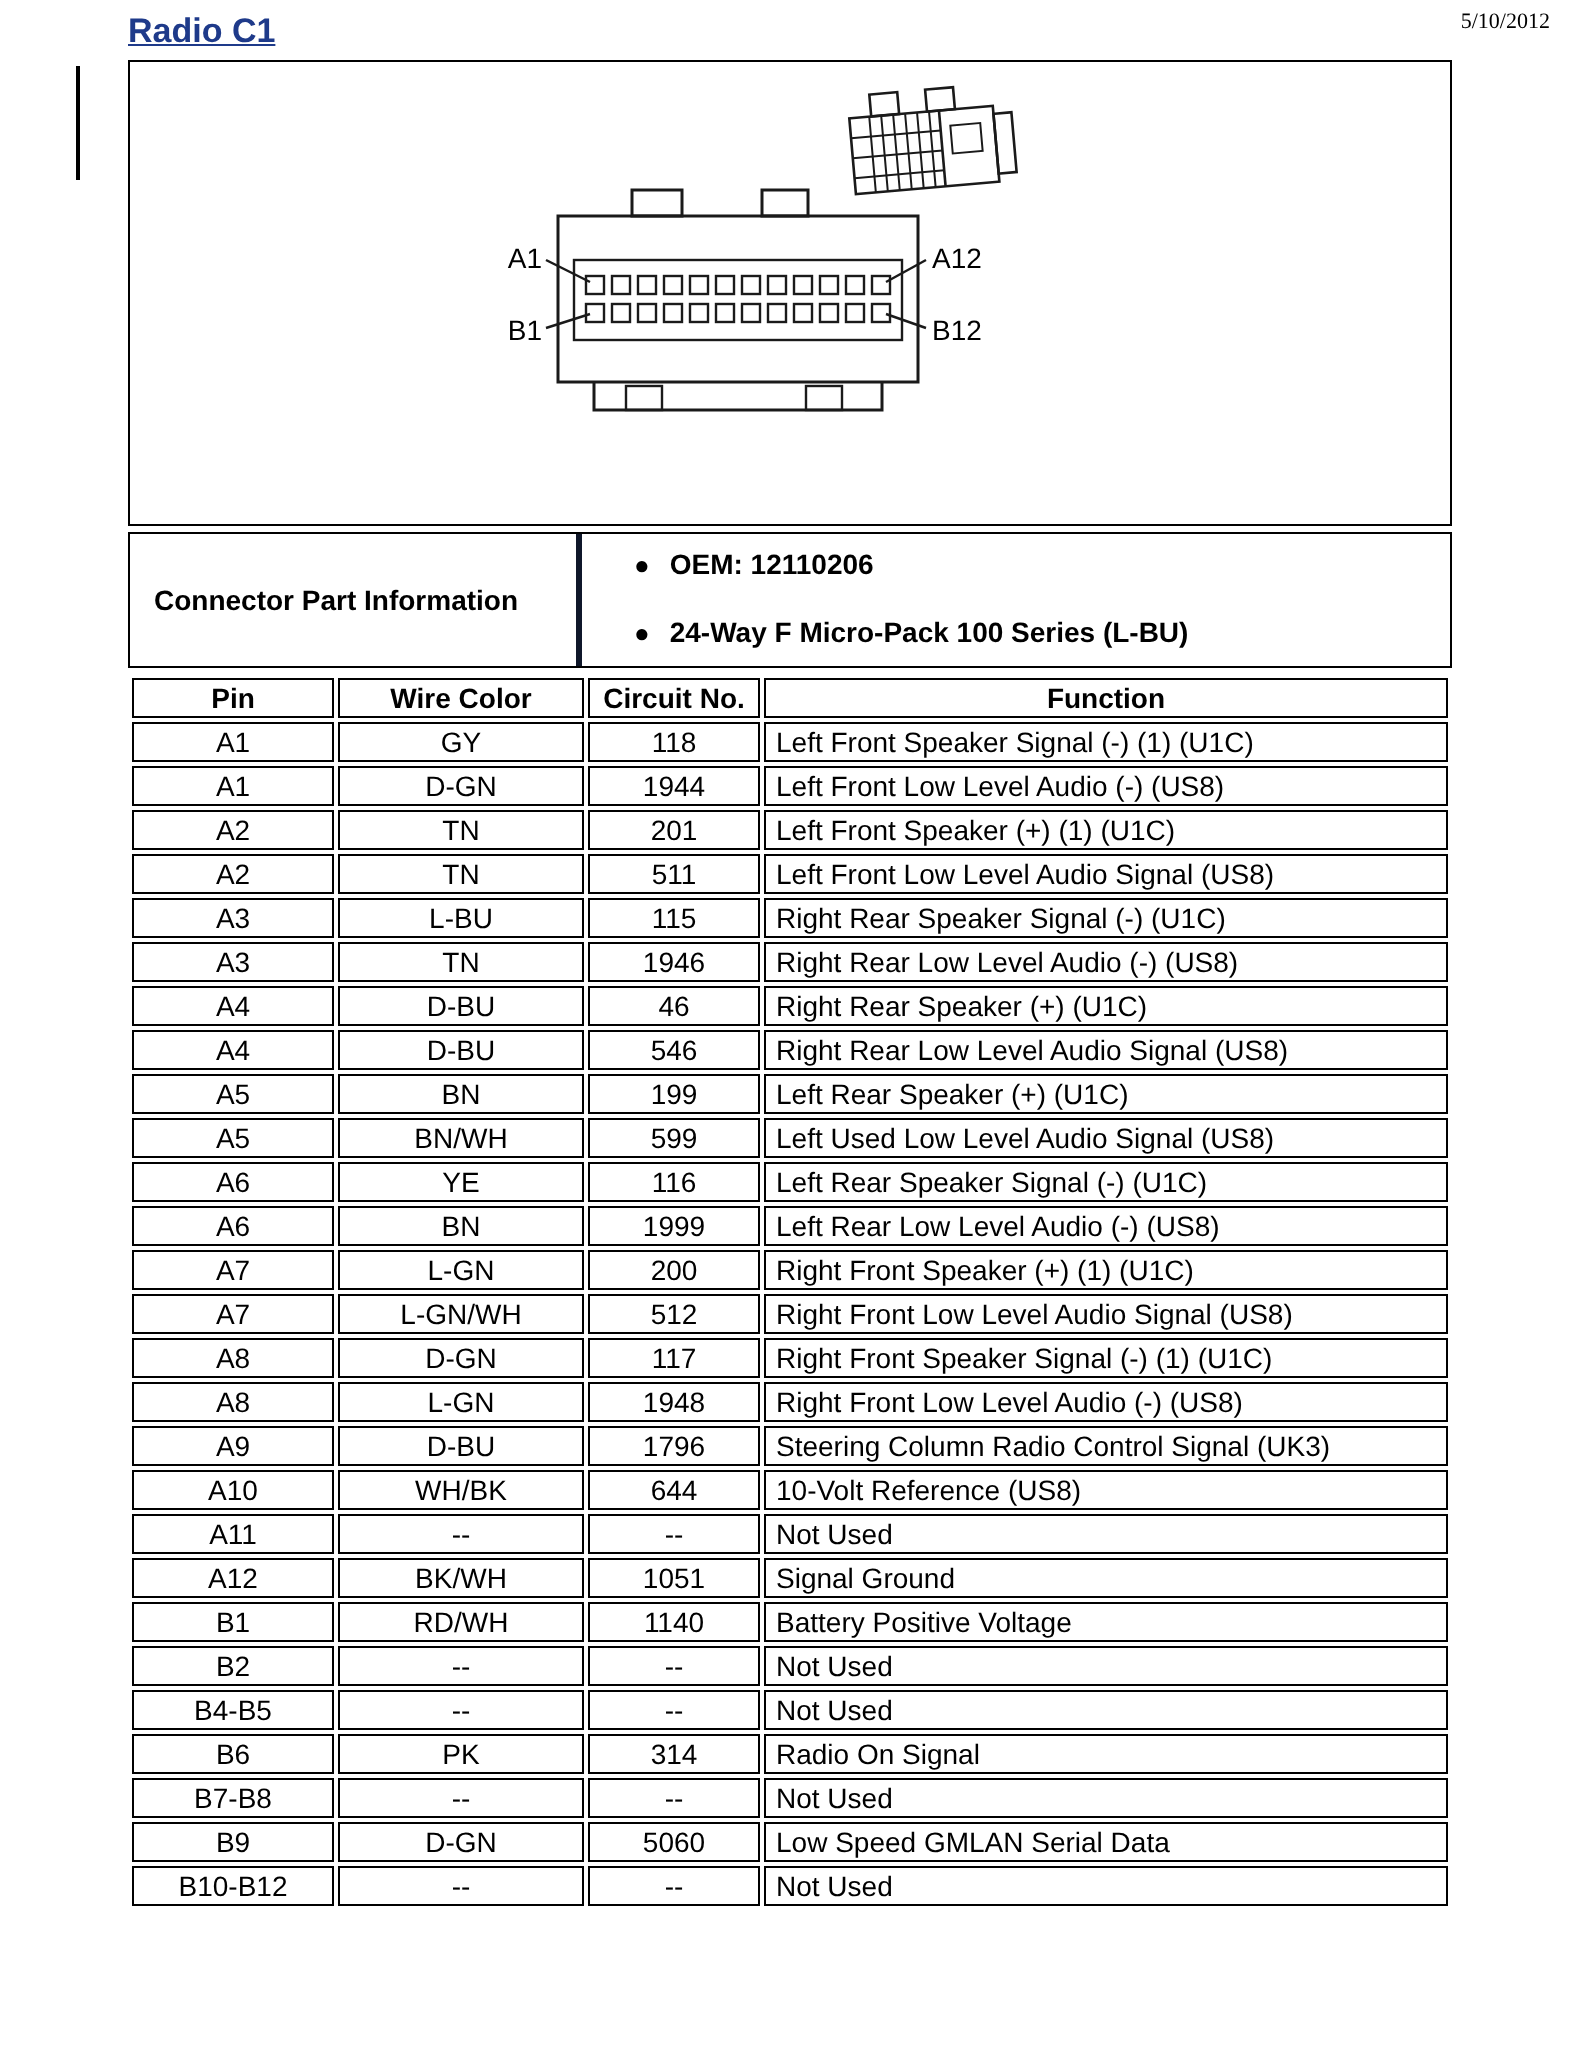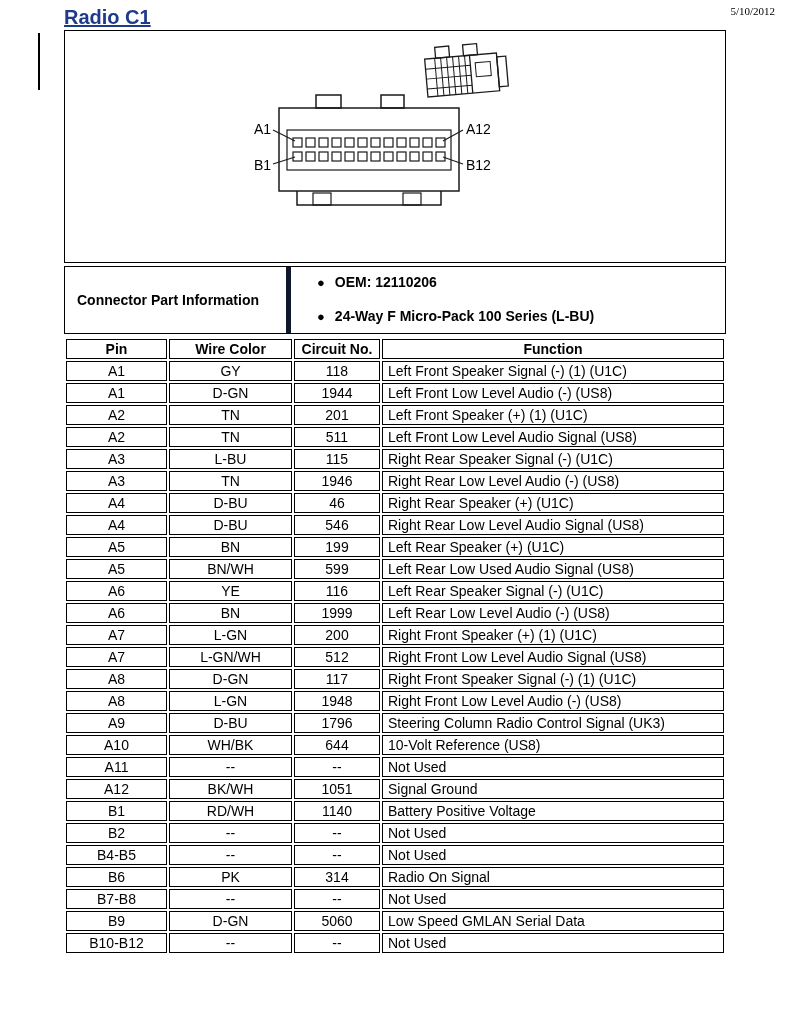--- a/index.html
+++ b/index.html
@@ -1,30 +1,30 @@
 <!DOCTYPE html>
 <html><head>
 <meta charset="utf-8">
 <style>
   * { margin: 0; padding: 0; box-sizing: border-box; }
   html, body { background: #ffffff; }
   body { font-family: "Liberation Sans", sans-serif; color: #000; }
   .page { position: relative; width: 791px; height: 1024px; background: #fff; overflow: hidden; margin: 0 auto; }
 
-  .page-title { position: absolute; left: 64px; top: 6px; font-size: 20px; font-weight: bold;
+  .page-title { position: absolute; left: 64px; top: 6px; font-size: 17px; font-weight: bold;
                 color: #1e3a8a; text-decoration: underline; }
   .page-date  { position: absolute; right: 16px; top: 5px; font-family: "Liberation Serif", serif; font-size: 11px; }
 
   .edge-mark { position: absolute; left: 38px; top: 33px; width: 2px; height: 57px; background: #000; }
 
   .panel { position: absolute; left: 64px; width: 662px; border: 1px solid #000; background: #fff; }
   .diagram-panel { top: 30px; height: 233px; }
 
   .info-panel { top: 266px; height: 68px; display: flex; }
-  .info-label { width: 226px; border-right: 5px solid #0f172a; display: flex; align-items: center;
+  .info-label { width: 226px; border-right: 3px solid #0f172a; display: flex; align-items: center;
                 padding-left: 12px; font-weight: bold; font-size: 14px; }
   .info-list  { flex: 1; display: flex; flex-direction: column; justify-content: space-between;
                 padding: 7px 8px 9px 26px; font-weight: bold; font-size: 14px; }
   .bullet { display: flex; align-items: center; gap: 10px; }
   .dot { font-size: 13px; line-height: 1; }
 
   .pin-table { position: absolute; left: 64px; top: 337px; width: 662px;
                border-collapse: separate; border-spacing: 2px; table-layout: fixed; }
   .pin-table th, .pin-table td { border: 1px solid #000; height: 20px; padding: 0 5px;
                font-size: 14px; line-height: 17px; text-align: center;
@@ -191,21 +191,21 @@
         <tr>
           <td class="c0">A5</td>
           <td class="c1">BN</td>
           <td class="c2">199</td>
           <td class="c3">Left Rear Speaker (+) (U1C)</td>
         </tr>
         <tr>
           <td class="c0">A5</td>
           <td class="c1">BN/WH</td>
           <td class="c2">599</td>
-          <td class="c3">Left Rear Low Used Audio Signal (US8)</td>
+          <td class="c3">Left Used Low Level Audio Signal (US8)</td>
         </tr>
         <tr>
           <td class="c0">A6</td>
           <td class="c1">YE</td>
           <td class="c2">116</td>
           <td class="c3">Left Rear Speaker Signal (-) (U1C)</td>
         </tr>
         <tr>
           <td class="c0">A6</td>
           <td class="c1">BN</td>

